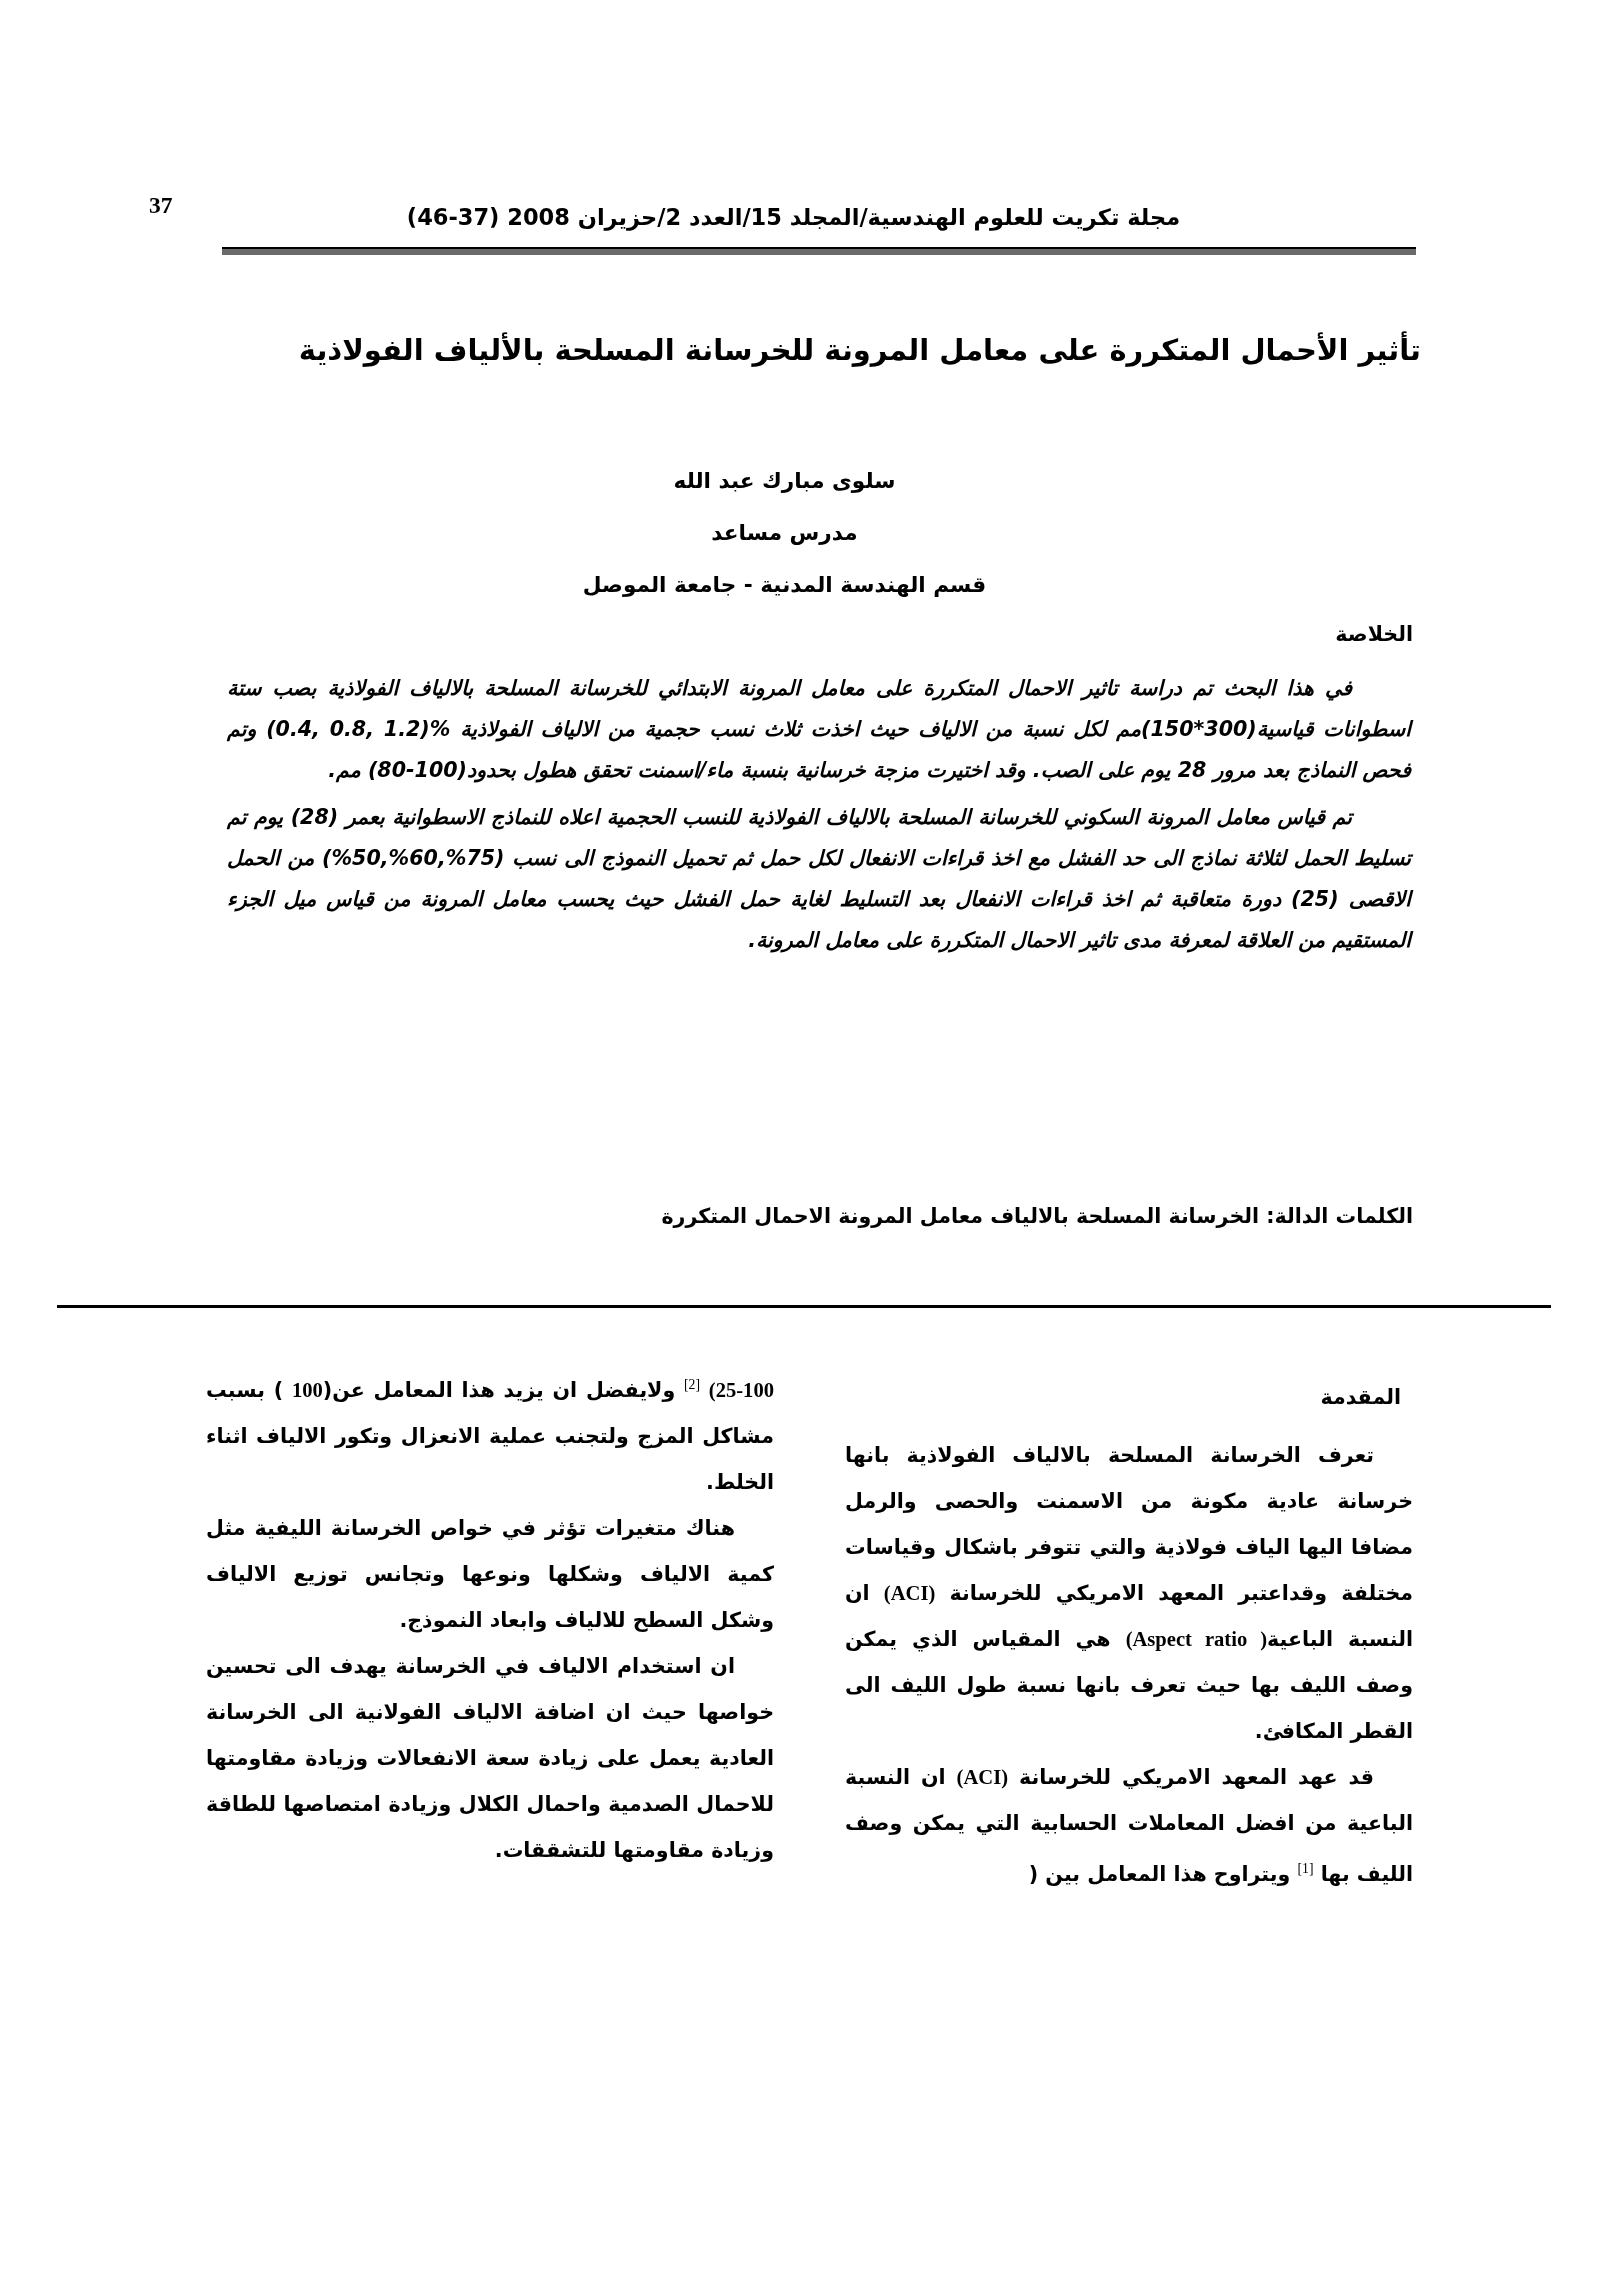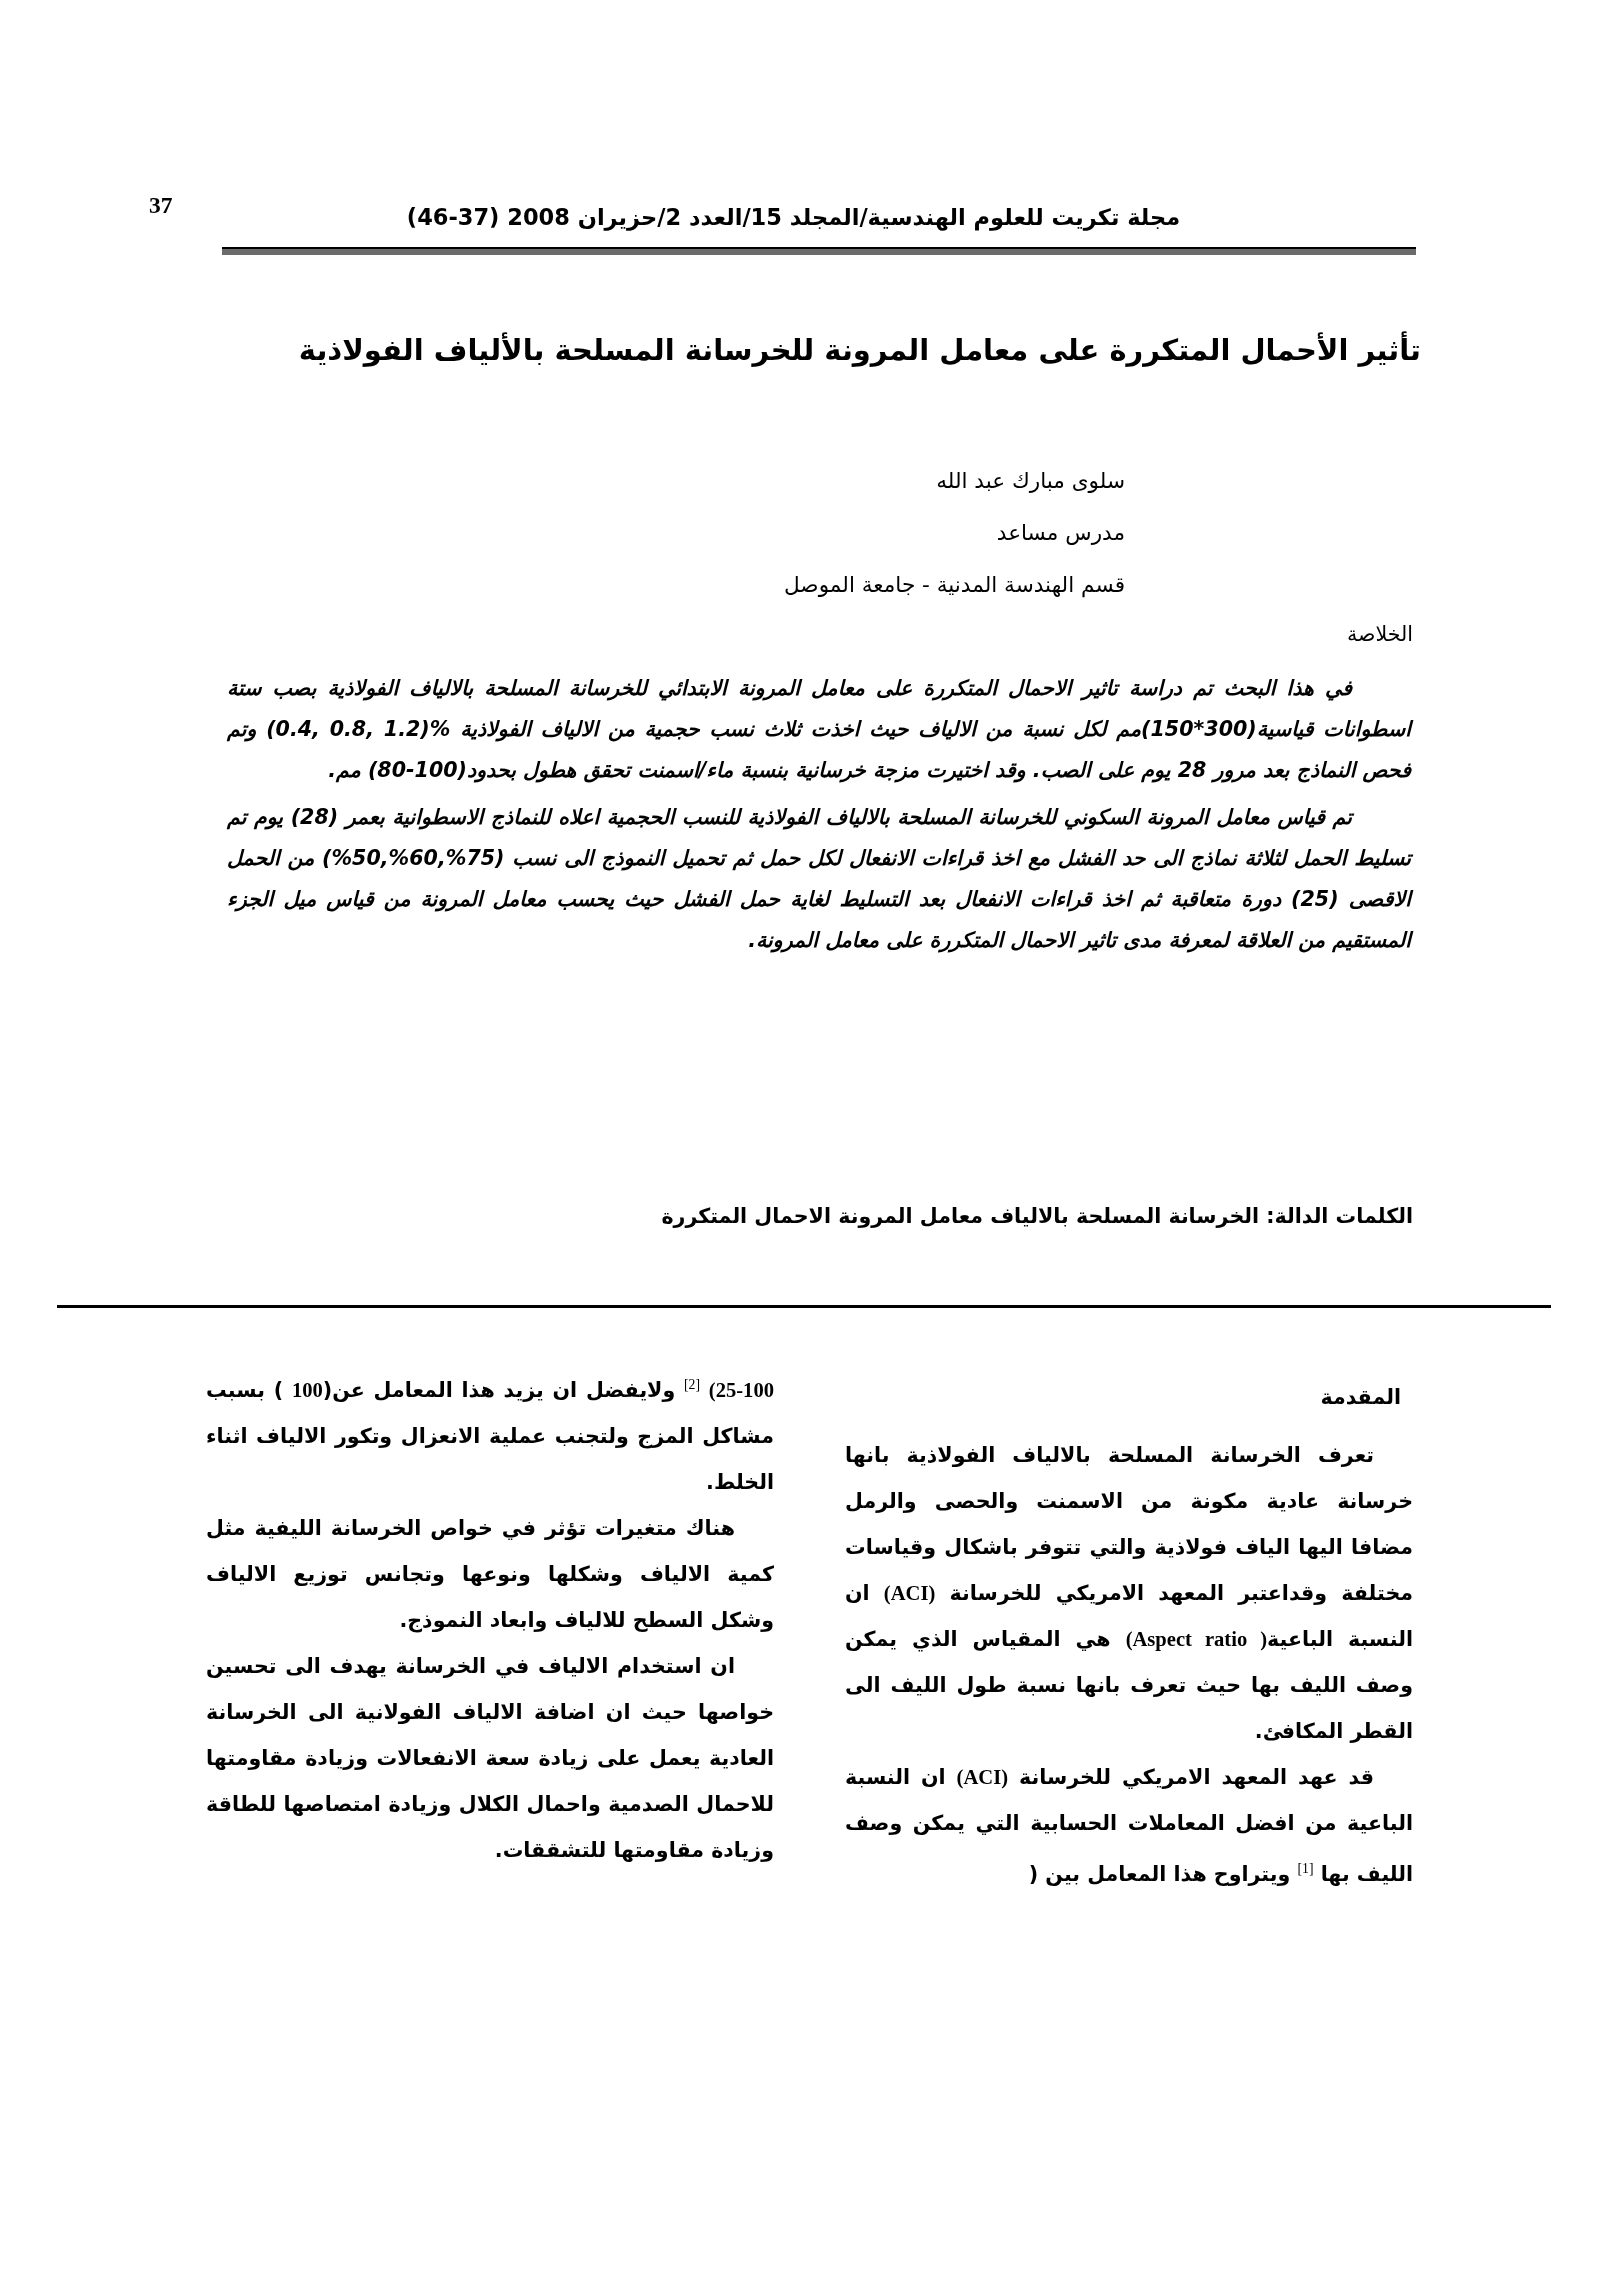--- a/index.html
+++ b/index.html
@@ -49,37 +49,37 @@
       left: 147px;
       width: 1274px;
       top: 333px;
       text-align: right;
       font-size: 29px;
       font-weight: bold;
       white-space: nowrap;
     }
     .author-block {
       position: absolute;
-      left: 498px;
+      left: 471px;
       width: 627px;
       top: 461px;
-      text-align: right;
+      text-align: center;
       font-size: 21.6px;
-      font-weight: normal;
+      font-weight: bold;
     }
     .author-block div {
       height: 52px;
       line-height: 39px;
     }
     .abstract-heading {
       position: absolute;
       right: 208px;
       top: 622px;
       font-size: 20.6px;
-      font-weight: normal;
+      font-weight: bold;
     }
     .abstract {
       position: absolute;
       left: 227px;
       width: 1184px;
       top: 668px;
       font-size: 20.6px;
       font-weight: bold;
       line-height: 41px;
       text-align: justify;

